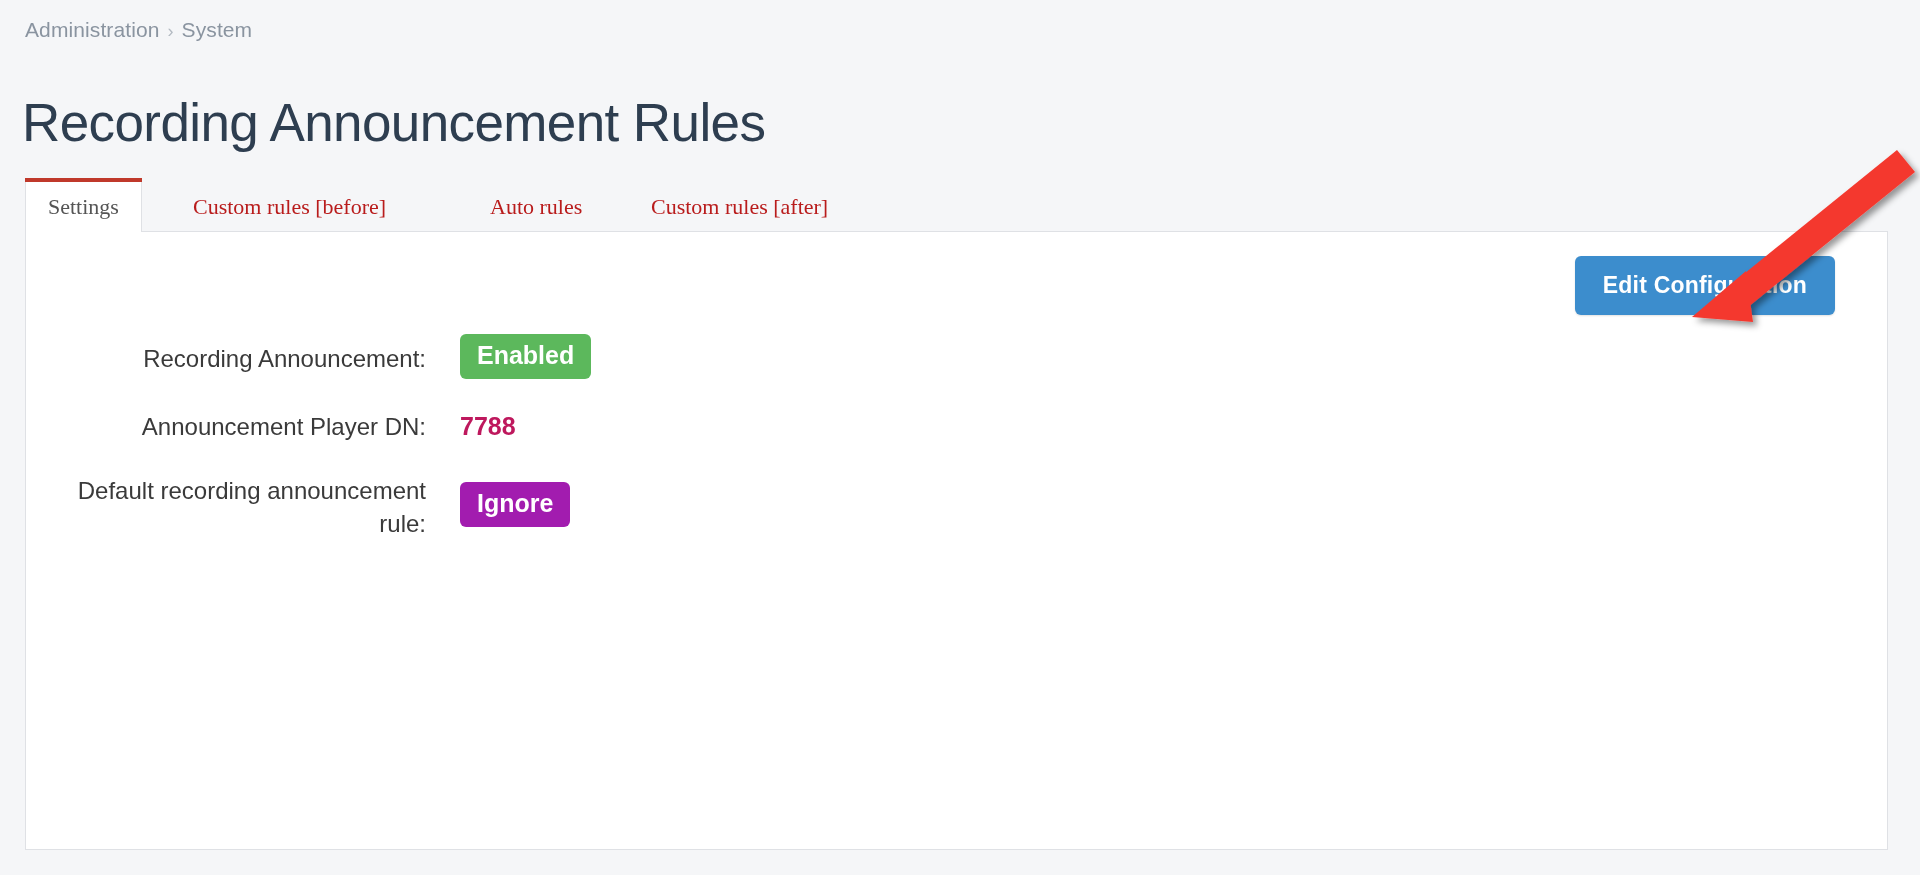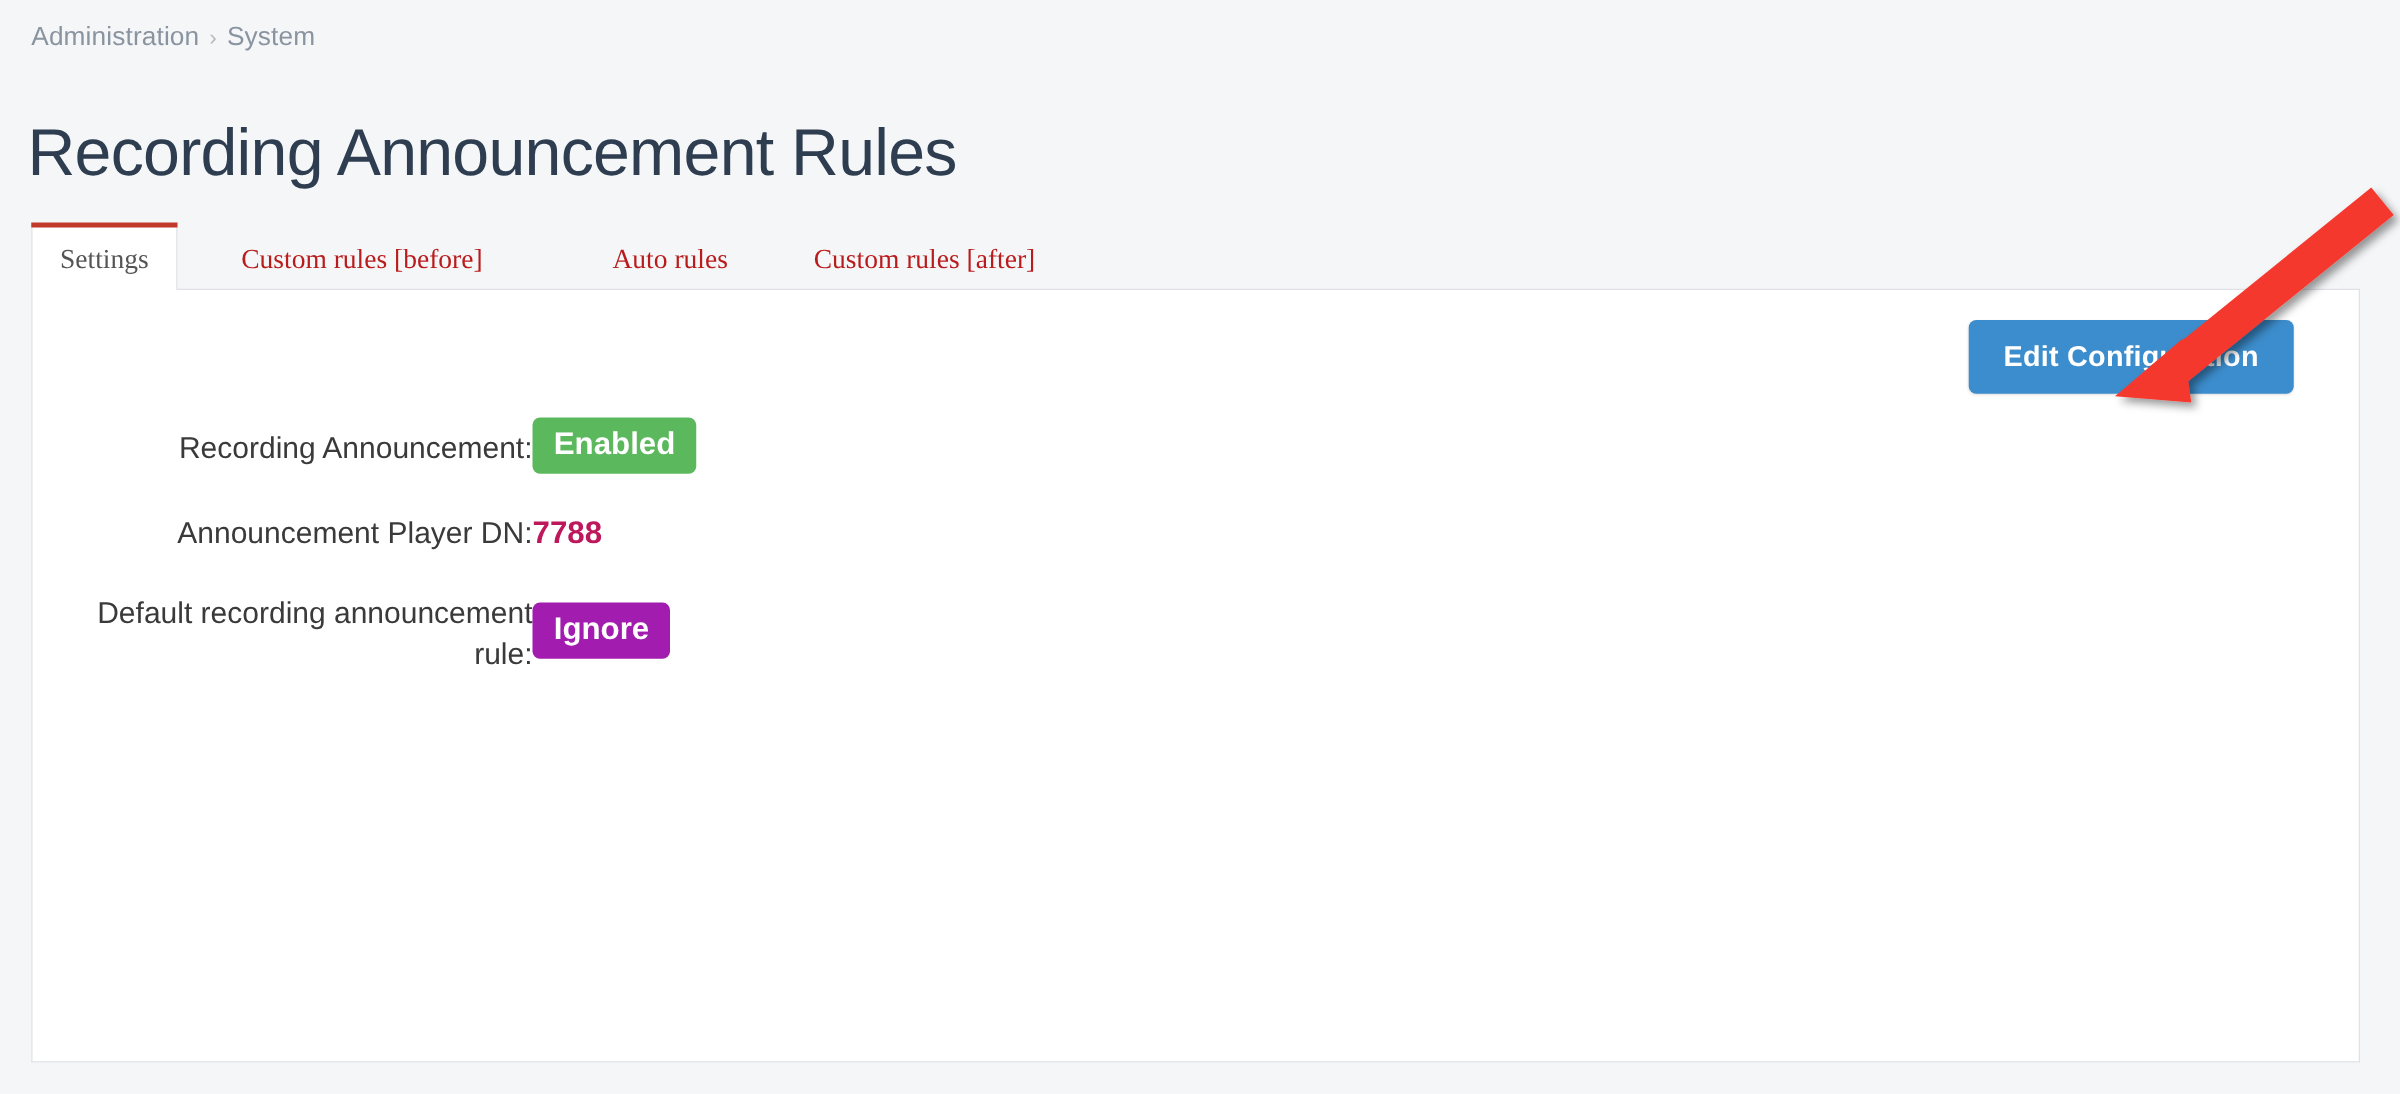--- a/index.html
+++ b/index.html
@@ -136,20 +136,21 @@
   .form-label {
     width: 400px;
     text-align: right;
     font-size: 24px;
     color: #3a3a3a;
     line-height: 1.35;
     padding-top: 8px;
     box-sizing: border-box;
   }
   .form-value {
+    margin-left: 34px;
     padding-top: 2px;
   }
 
   .badge {
     display: inline-block;
     font-size: 25px;
     font-weight: 700;
     color: #ffffff;
     border-radius: 6px;
     padding: 7px 17px 9px 17px;

